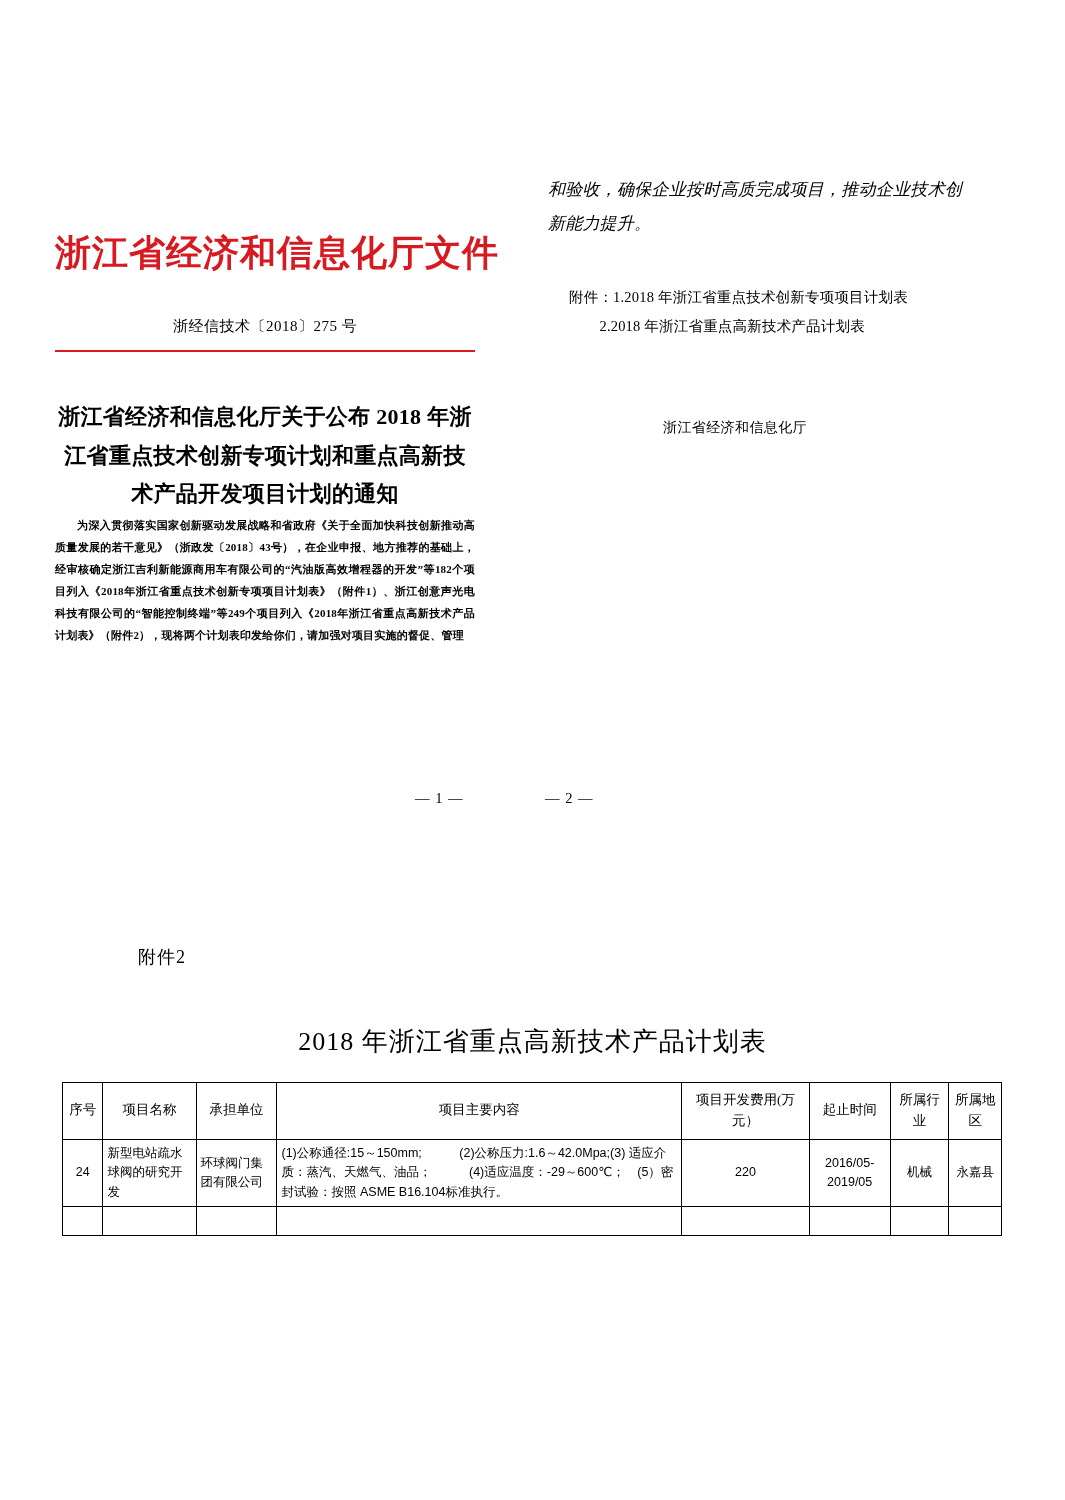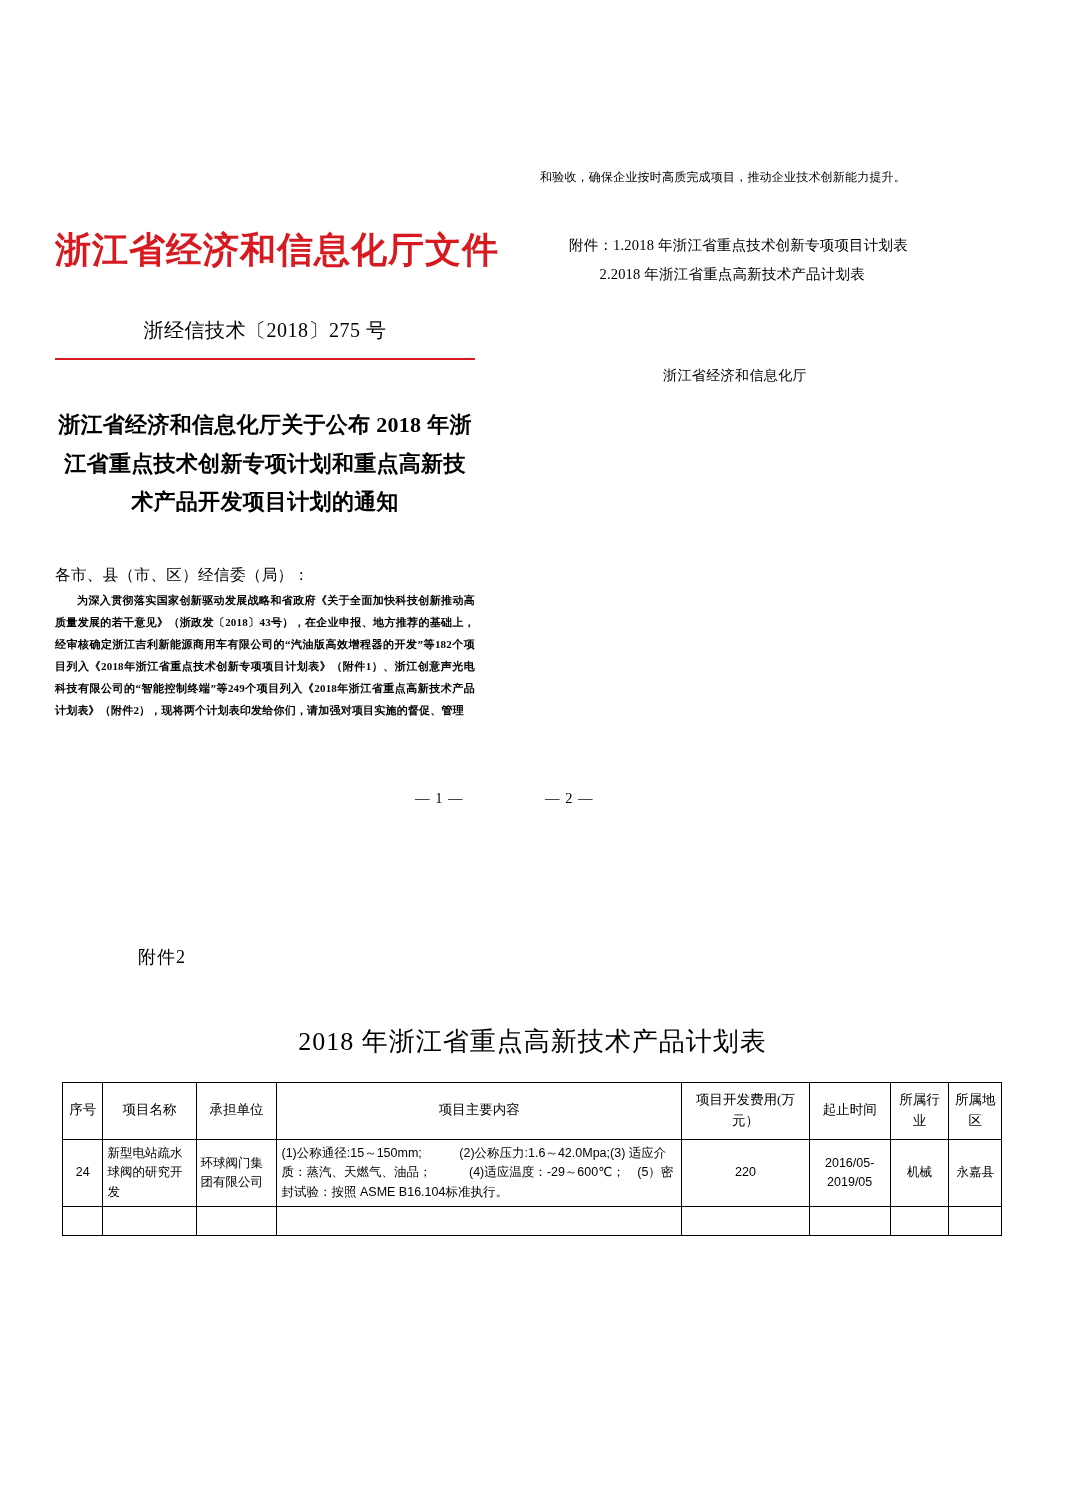--- a/index.html
+++ b/index.html
@@ -19,31 +19,31 @@
   
   .page1 {
     position: absolute;
     left: 55px;
     top: 150px;
     width: 420px;
   }
   .doc-header {
     text-align: left;
     color: #d71920;
-    font-family: Liberation Mono, monospace;
+    font-family: Liberation Sans, sans-serif;
     font-weight: bold;
     font-size: 36px;
     letter-spacing: 1px;
     line-height: 1.25;
     margin-top: 80px;
     white-space: nowrap;
   }
   .doc-number {
     text-align: center;
-    font-size: 20px;
+    font-size: 15px;
     margin-top: 42px;
     letter-spacing: 0.5px;
   }
   .red-rule {
     margin-top: 14px;
     height: 2px;
     background: #d71920;
     width: 100%;
   }
   .doc-title {
@@ -72,25 +72,26 @@
   }
 
   
   .page2 {
     position: absolute;
     left: 540px;
     top: 165px;
     width: 430px;
   }
   .p2-cont {
-    font-size: 12px;
+    font-size: 17px;
     line-height: 2.0;
     text-align: justify;
     letter-spacing: 0.2px;
-    margin: 0;
+    margin: 8px;
+    font-style: italic;
   }
   .attach-block {
     margin-top: 42px;
     font-size: 14.5px;
     line-height: 2.0;
     letter-spacing: 0.2px;
   }
   .attach-line1 { text-indent: 2em; }
   .attach-line2 { text-indent: 4.1em; }
   .signature {
@@ -172,21 +173,20 @@
   .row-blank td { height: 20px; }
 </style>
 </head>
 <body>
 
 <div class="page1">
   <div class="doc-header">浙江省经济和信息化厅文件</div>
   <div class="doc-number">浙经信技术〔2018〕275 号</div>
   <div class="red-rule"></div>
   <div class="doc-title">浙江省经济和信息化厅关于公布 2018 年浙江省重点技术创新专项计划和重点高新技术产品开发项目计划的通知</div>
-  <div class="salutation">各市、县（市、区）经信委（局）：</div>
   <p class="body-para">为深入贯彻落实国家创新驱动发展战略和省政府《关于全面加快科技创新推动高质量发展的若干意见》（浙政发〔2018〕43号），在企业申报、地方推荐的基础上，经审核确定浙江吉利新能源商用车有限公司的“汽油版高效增程器的开发”等182个项目列入《2018年浙江省重点技术创新专项项目计划表》（附件1）、浙江创意声光电科技有限公司的“智能控制终端”等249个项目列入《2018年浙江省重点高新技术产品计划表》（附件2），现将两个计划表印发给你们，请加强对项目实施的督促、管理</p>
 </div>
 
 <div class="page2">
   <p class="p2-cont">和验收，确保企业按时高质完成项目，推动企业技术创新能力提升。</p>
   <div class="attach-block">
     <div class="attach-line1">附件：1.2018 年浙江省重点技术创新专项项目计划表</div>
     <div class="attach-line2">2.2018 年浙江省重点高新技术产品计划表</div>
   </div>
   <div class="signature">

